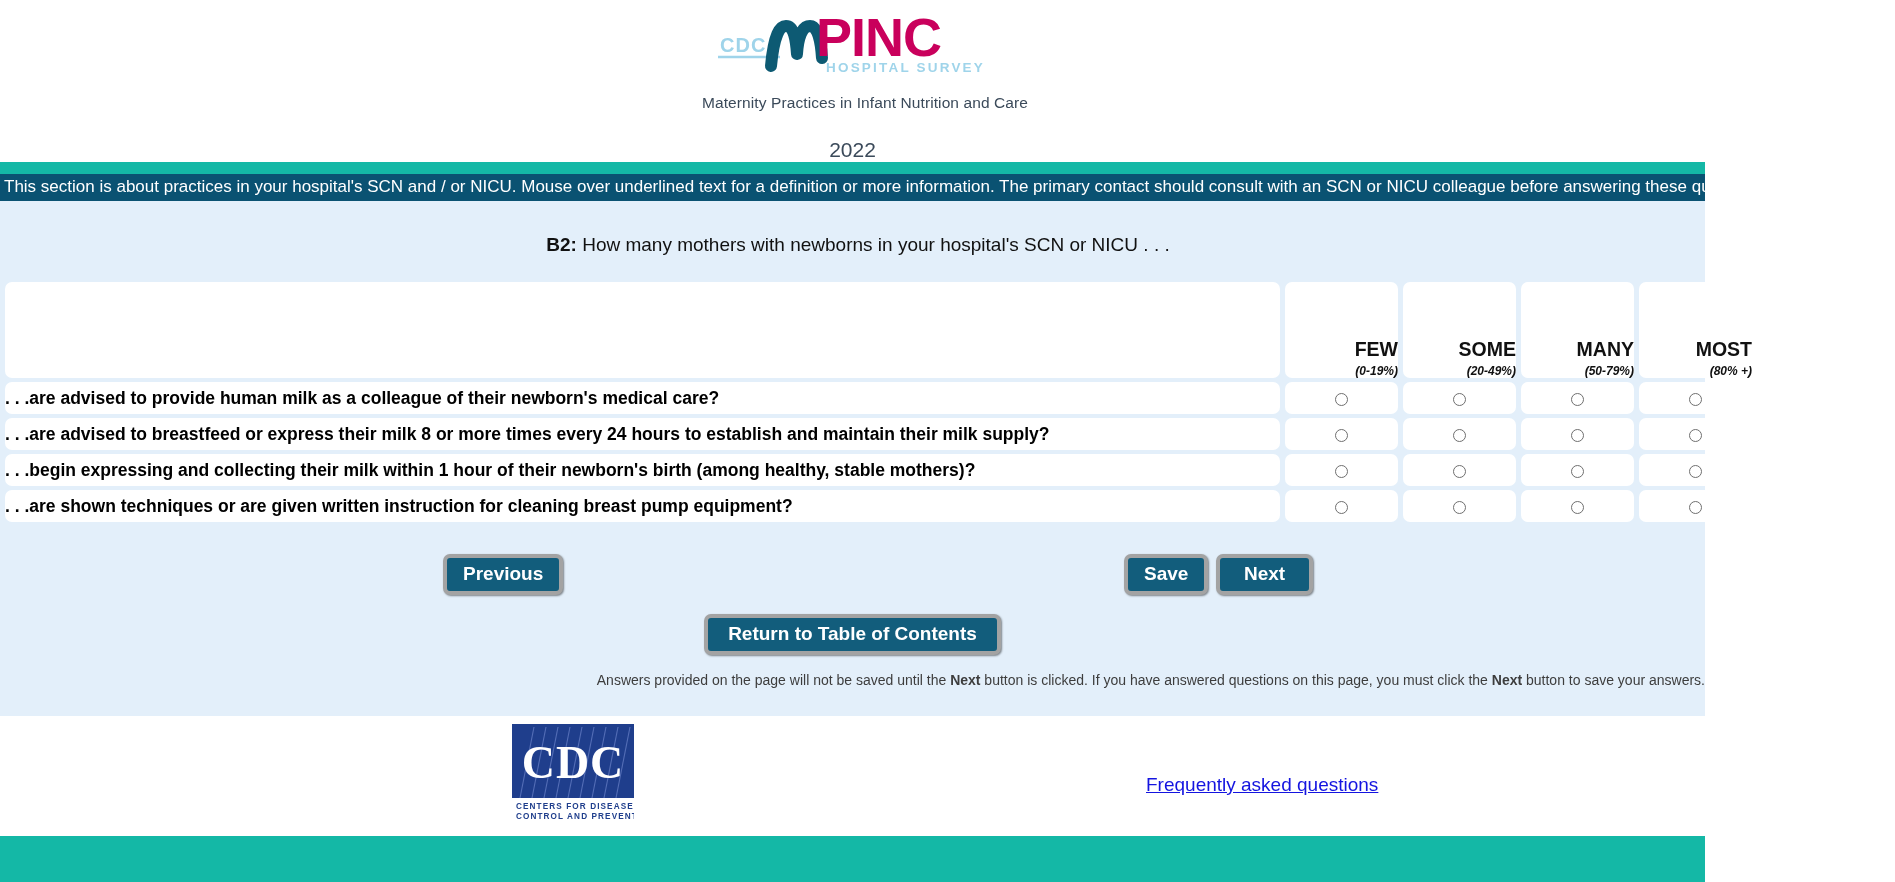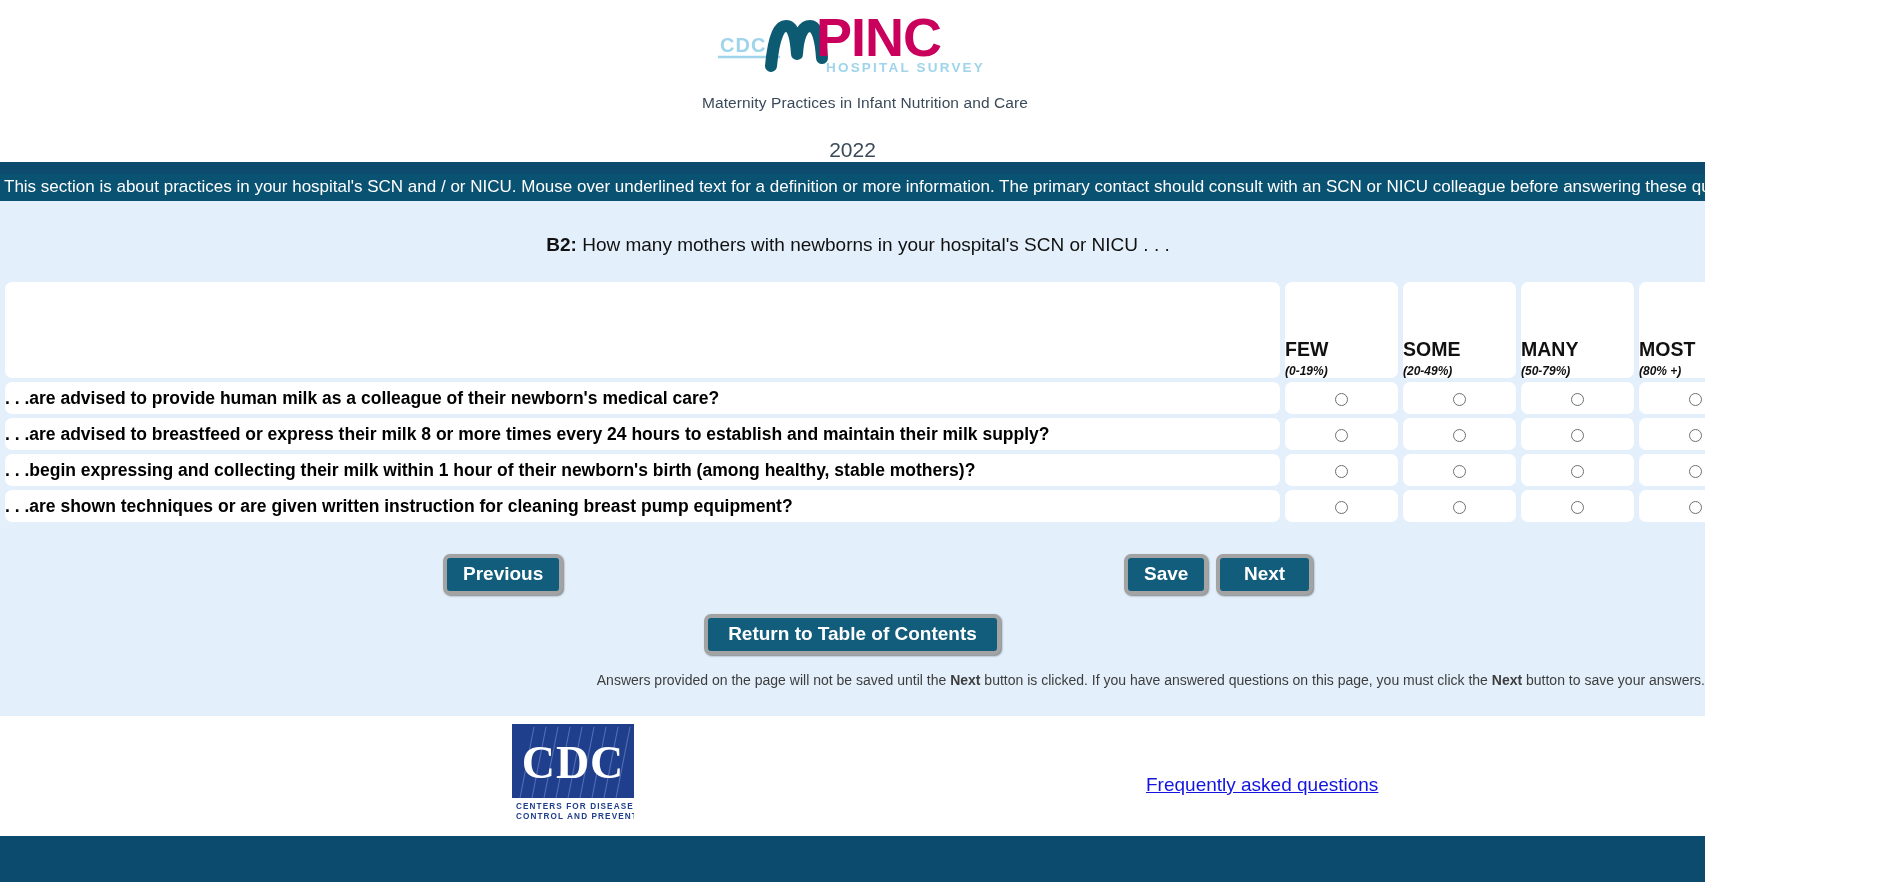--- a/index.html
+++ b/index.html
@@ -3,21 +3,21 @@
 <meta charset="utf-8">
 <style>
   * { box-sizing: border-box; }
   html, body {
     margin: 0; padding: 0;
     width: 1895px; height: 882px;
     background: #ffffff;
     font-family: "Liberation Sans", sans-serif;
     overflow: hidden;
   }
-  .page { position: relative; width: 1705px; height: 882px; background: #0c4a6e; }
+  .page { position: relative; width: 1705px; height: 882px; background: #14b8a6; }
 
   
   .header {
     width: 100%;
     padding-top: 10px;
     text-align: center;
     background: #ffffff;
   }
   .logo-wrap {
     position: relative;
@@ -88,21 +88,21 @@
     border-radius: 7px;
     height: 96px;
     width: 1275px;
   }
   .hdr-opt {
     background: #ffffff;
     border-radius: 7px;
     height: 96px;
     width: 113px;
     vertical-align: bottom;
-    text-align: left;
+    text-align: right;
     padding-bottom: 9px;
   }
   .hdr-opt .opt-label {
     font-size: 19.5px;
     font-weight: bold;
     color: #111111;
     display: block;
     line-height: 1.1;
   }
   .hdr-opt .opt-range {

